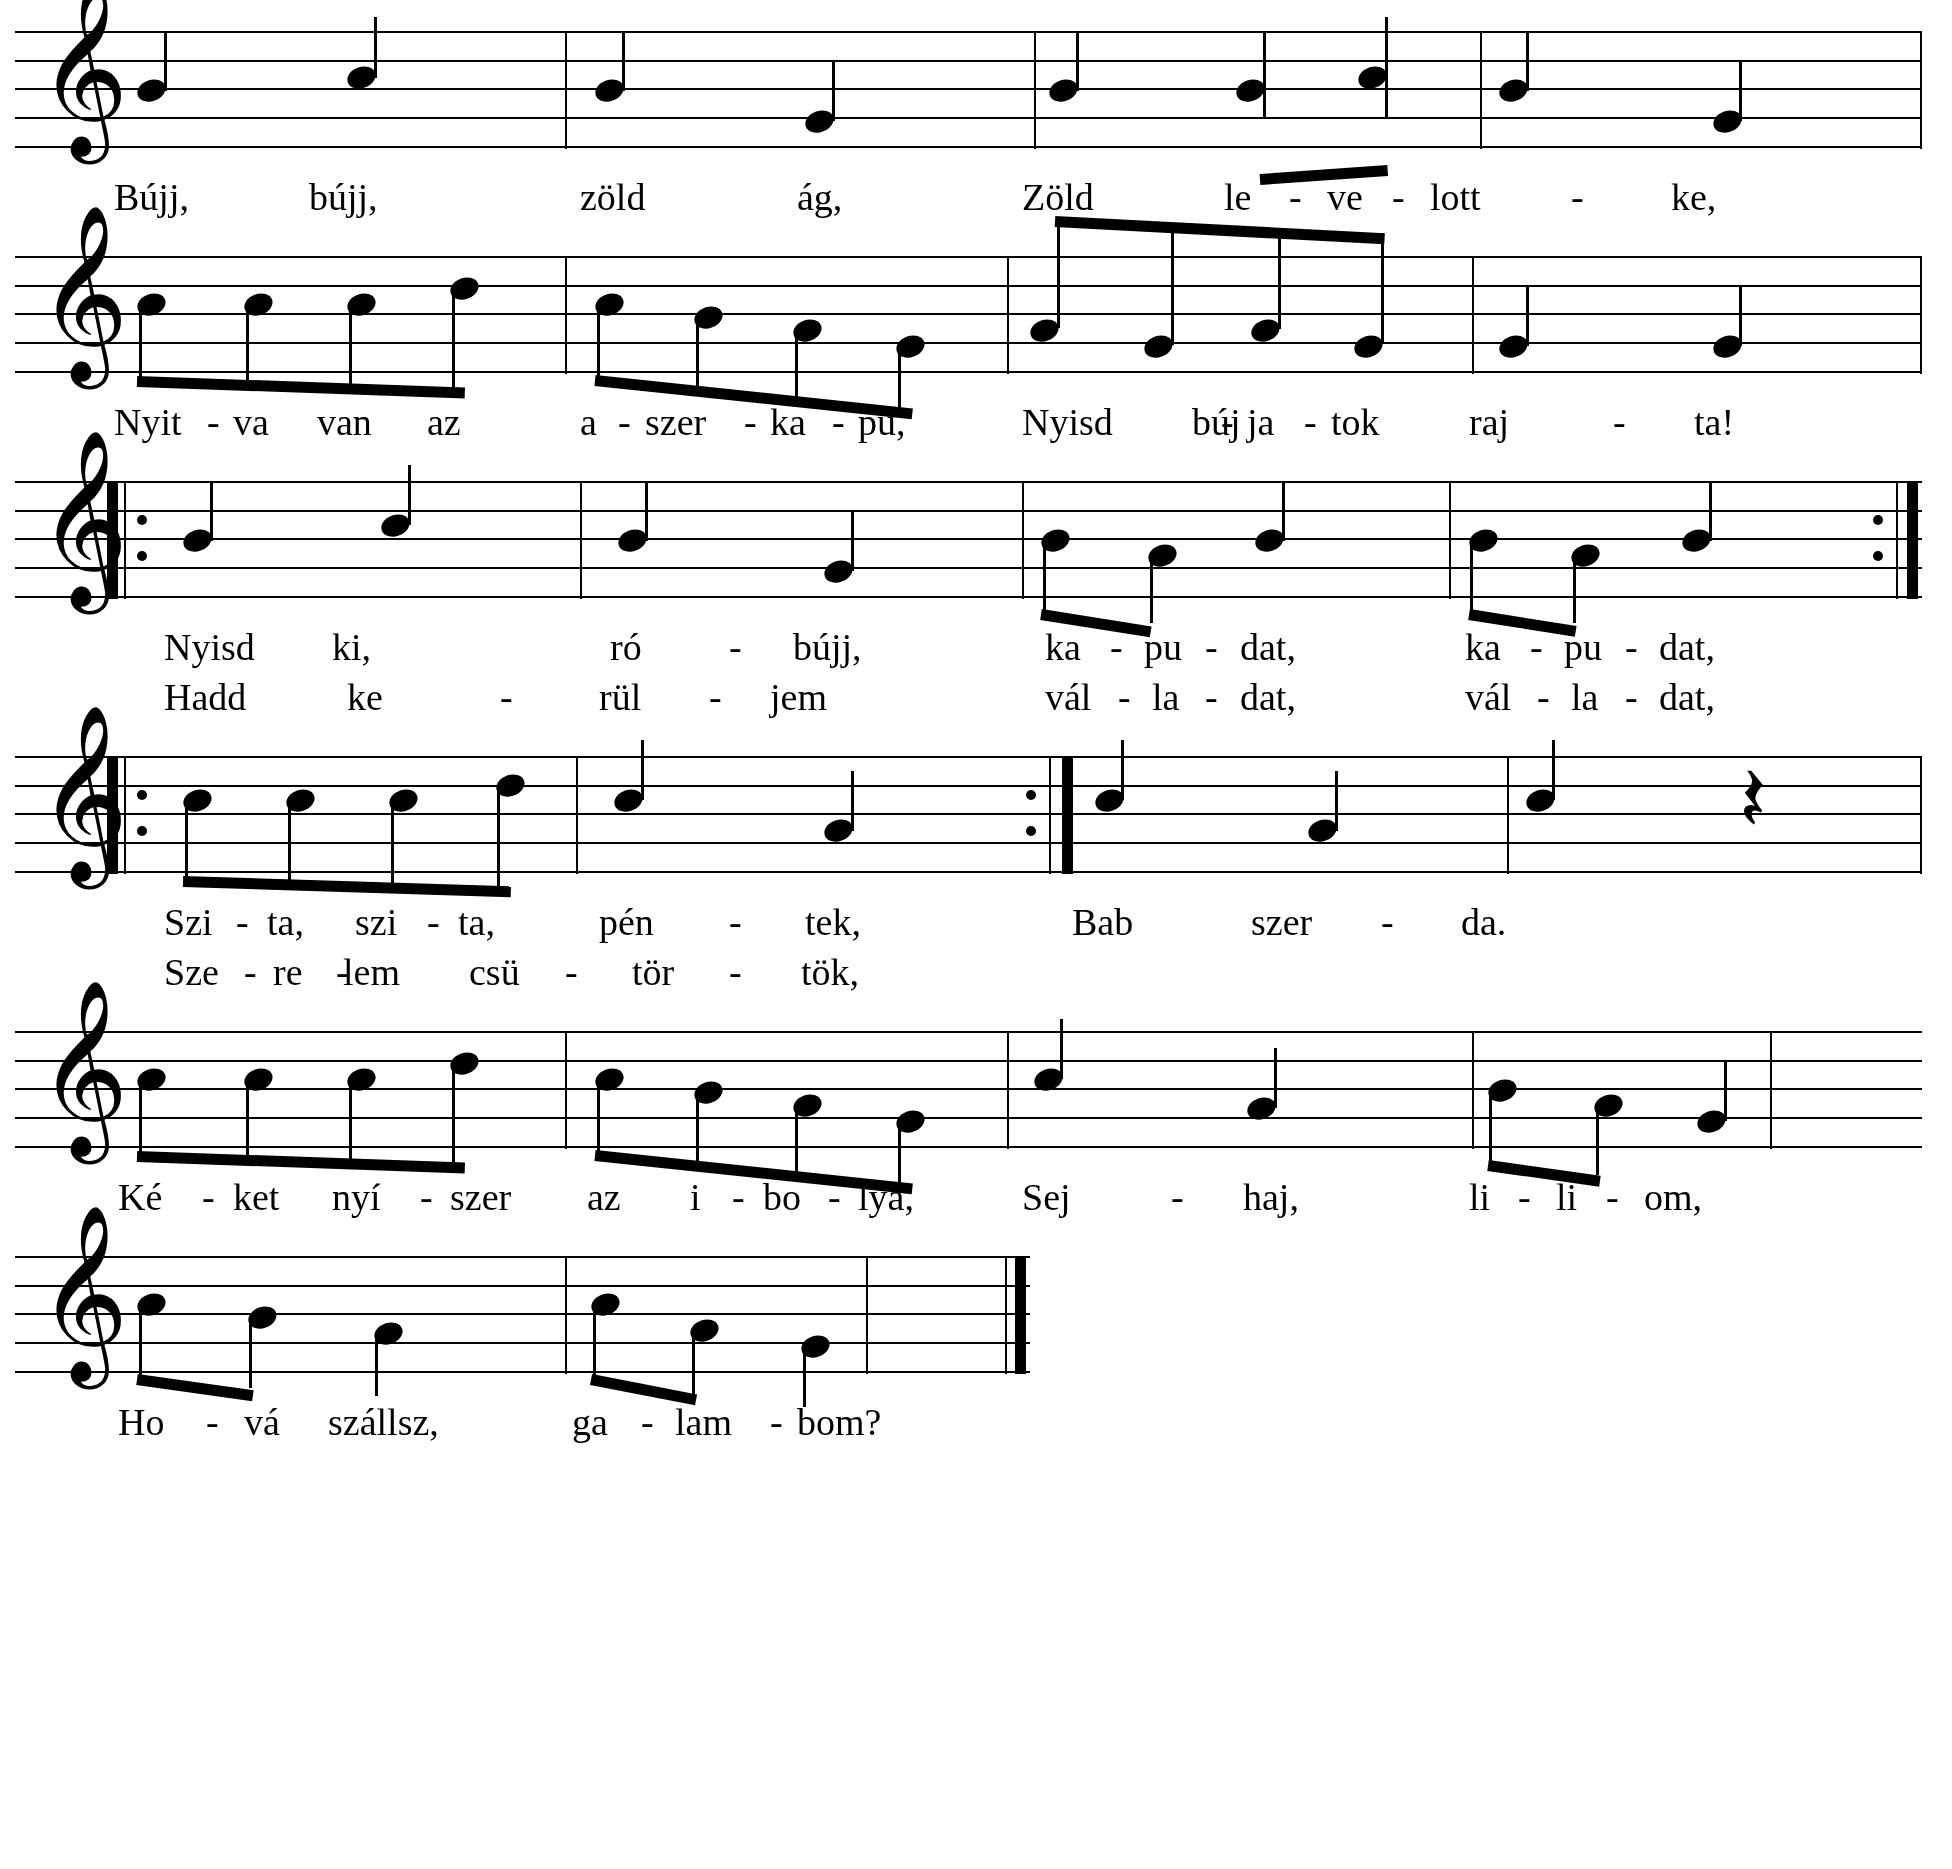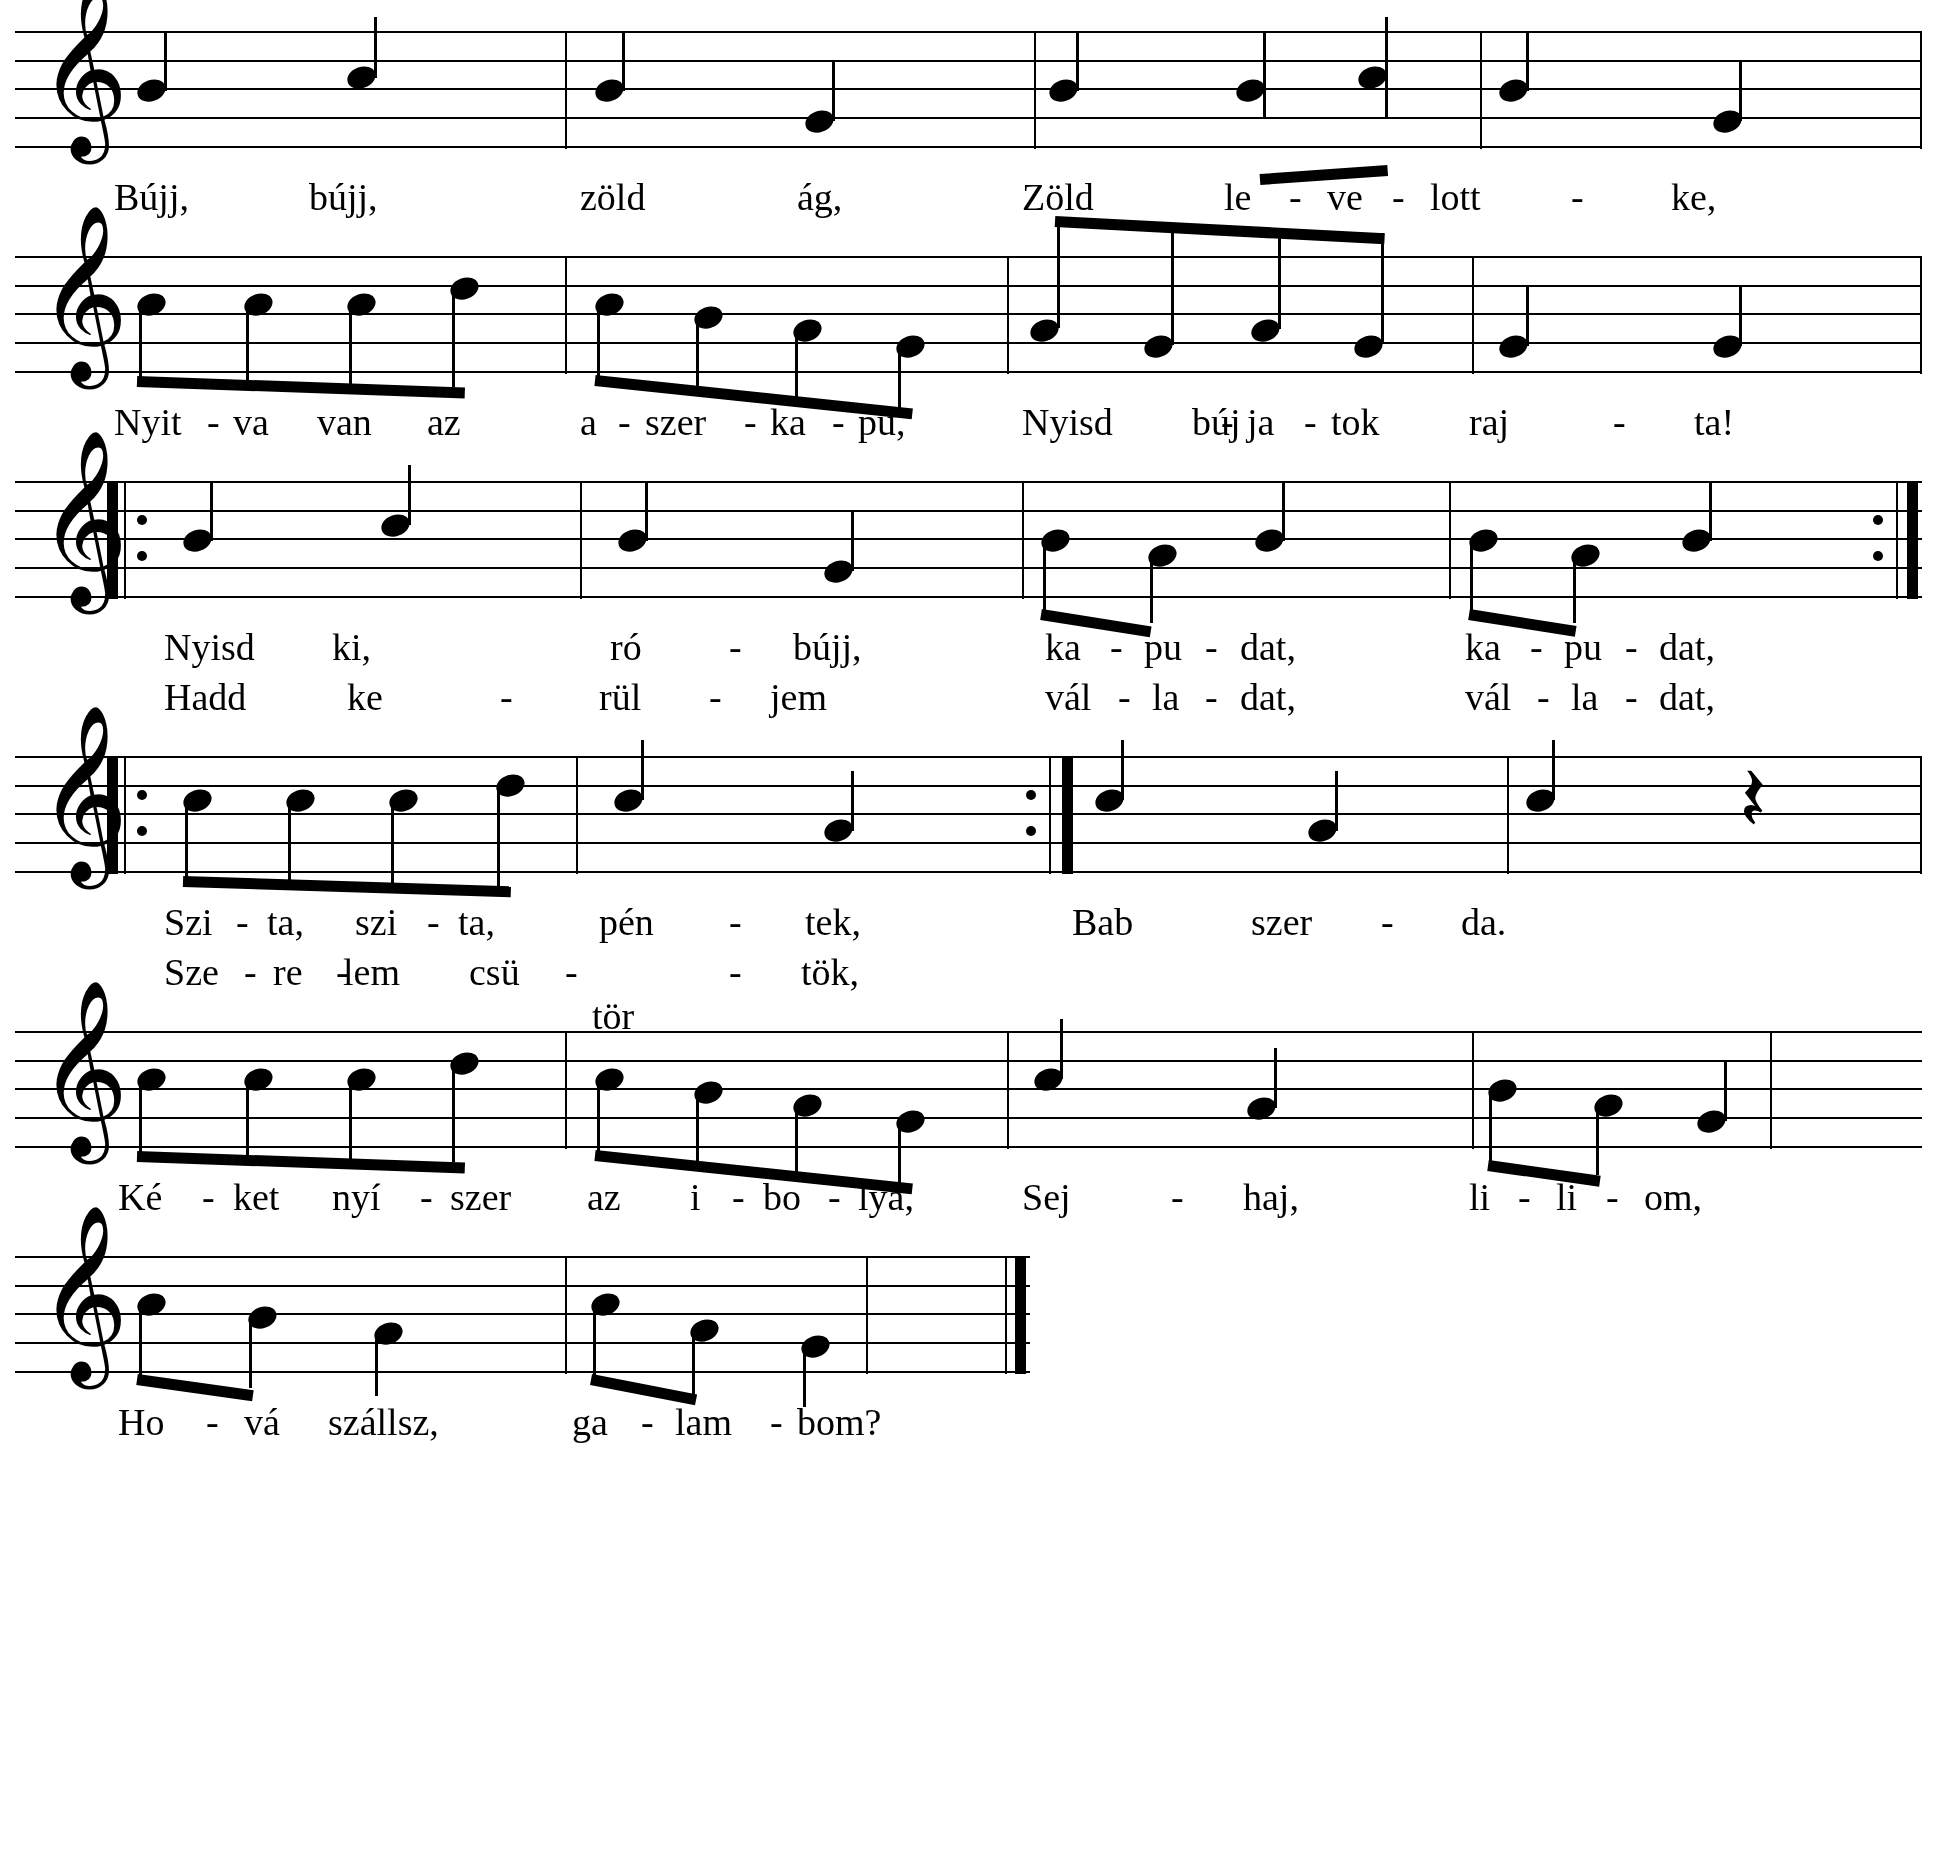--- a/index.html
+++ b/index.html
@@ -492,21 +492,21 @@
       <span class="lyric" style="left:1461px;">da.</span>
     </div>
     <div class="lyric-row">
       <span class="lyric" style="left:164px;">Sze</span>
       <span class="lyric" style="left:244px;">-</span>
       <span class="lyric" style="left:273px;">re</span>
       <span class="lyric" style="left:336px;">-</span>
       <span class="lyric" style="left:343px;">lem</span>
       <span class="lyric" style="left:469px;">csü</span>
       <span class="lyric" style="left:565px;">-</span>
-      <span class="lyric" style="left:592px;margin-top:44px;">tör</span>
+      <span class="lyric" style="left:632px;">tör</span>
       <span class="lyric" style="left:729px;">-</span>
       <span class="lyric" style="left:801px;">tök,</span>
     </div>
   </div>
 
   <div class="system">
     <div class="staff-wrap">
       <div class="staff-lines">
         <div class="staff-line" style="left:15.3px;top:30.5px;width:1907px;"></div>
         <div class="staff-line" style="left:15.3px;top:60px;width:1907px;"></div>

